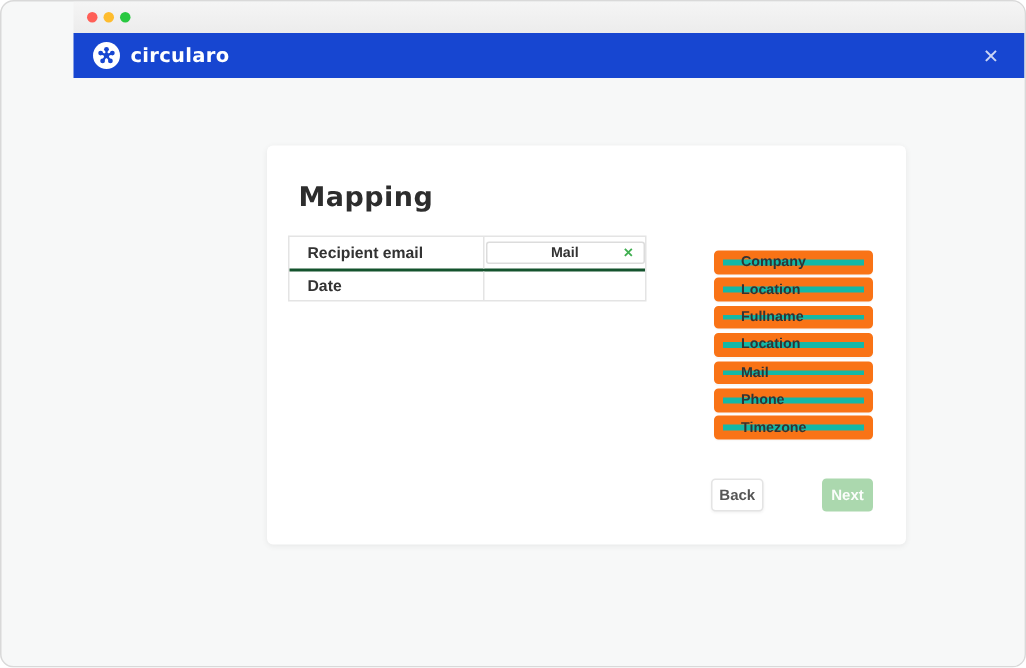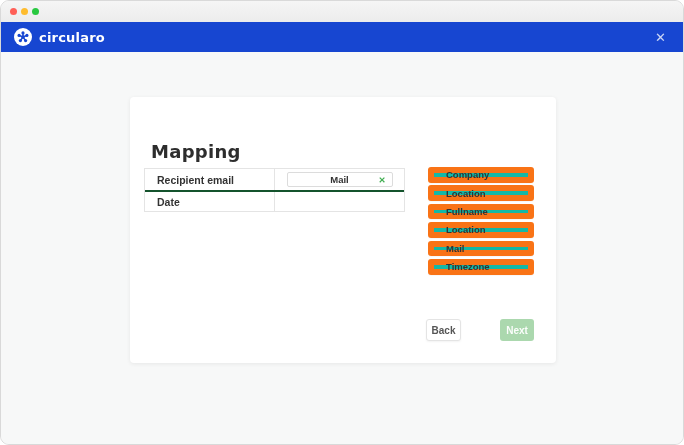--- a/index.html
+++ b/index.html
@@ -2,20 +2,21 @@
 <html><head>
 <meta charset="utf-8">
 <style>
   * { margin:0; padding:0; box-sizing:border-box; }
   html,body { width:684px; height:445px; background:#fff; font-family:"Liberation Sans", sans-serif; }
 
   .window {
     position:relative; width:684px; height:445px;
     border:1px solid #d9d9d9; border-radius:9px; overflow:hidden;
     background:#f7f8f8;
+    padding-left:48px;
   }
 
   
   .titlebar {
     height:21px; background:linear-gradient(#f5f5f5,#ececec);
     display:flex; align-items:center; padding-left:9px; gap:4px;
   }
   .tl-dot { width:7px; height:7px; border-radius:50%; }
 
   
@@ -37,28 +38,28 @@
   
   .content { position:relative; height:394px; background:#f7f8f8; }
 
   .card {
     position:absolute; left:129px; top:45px; width:426px; height:266px;
     background:#fff; border-radius:4px;
     box-shadow:0 1px 4px rgba(0,0,0,0.07);
   }
 
   .card-title {
-    position:absolute; left:21px; top:44px;
+    position:absolute; left:21px; top:24px;
     font-family:"DejaVu Sans", sans-serif;
     font-size:18px; font-weight:bold; color:#2d2d2d; letter-spacing:0.3px;
   }
 
   
   .map-table {
-    position:absolute; left:14px; top:71px; width:261px;
+    position:absolute; left:14px; top:60px; width:239px;
     border:1px solid #e4e4e4; background:#fff;
   }
   .map-row { display:flex; height:21px; }
   .map-row + .map-row { border-top:2px solid #14532d; }
   .map-cell-label {
     width:130px; border-right:1px solid #e4e4e4;
     display:flex; align-items:center; padding-left:12px;
     font-size:10.5px; font-weight:bold; color:#333;
   }
   .map-cell-value {
@@ -156,20 +157,21 @@
           <div class="map-cell-label">Date</div>
         </div>
       </div>
 
       <div class="fields">
         <div class="field-item">Company</div>
         <div class="field-item">Location</div>
         <div class="field-item">Fullname</div>
         <div class="field-item">Location</div>
         <div class="field-item">Mail</div>
+        <div class="field-item">Phone</div>
         <div class="field-item">Timezone</div>
       </div>
 
       <div class="btn-row">
         <button class="btn btn-back">Back</button>
         <button class="btn btn-next">Next</button>
       </div>
 
     </div>
   </div>

